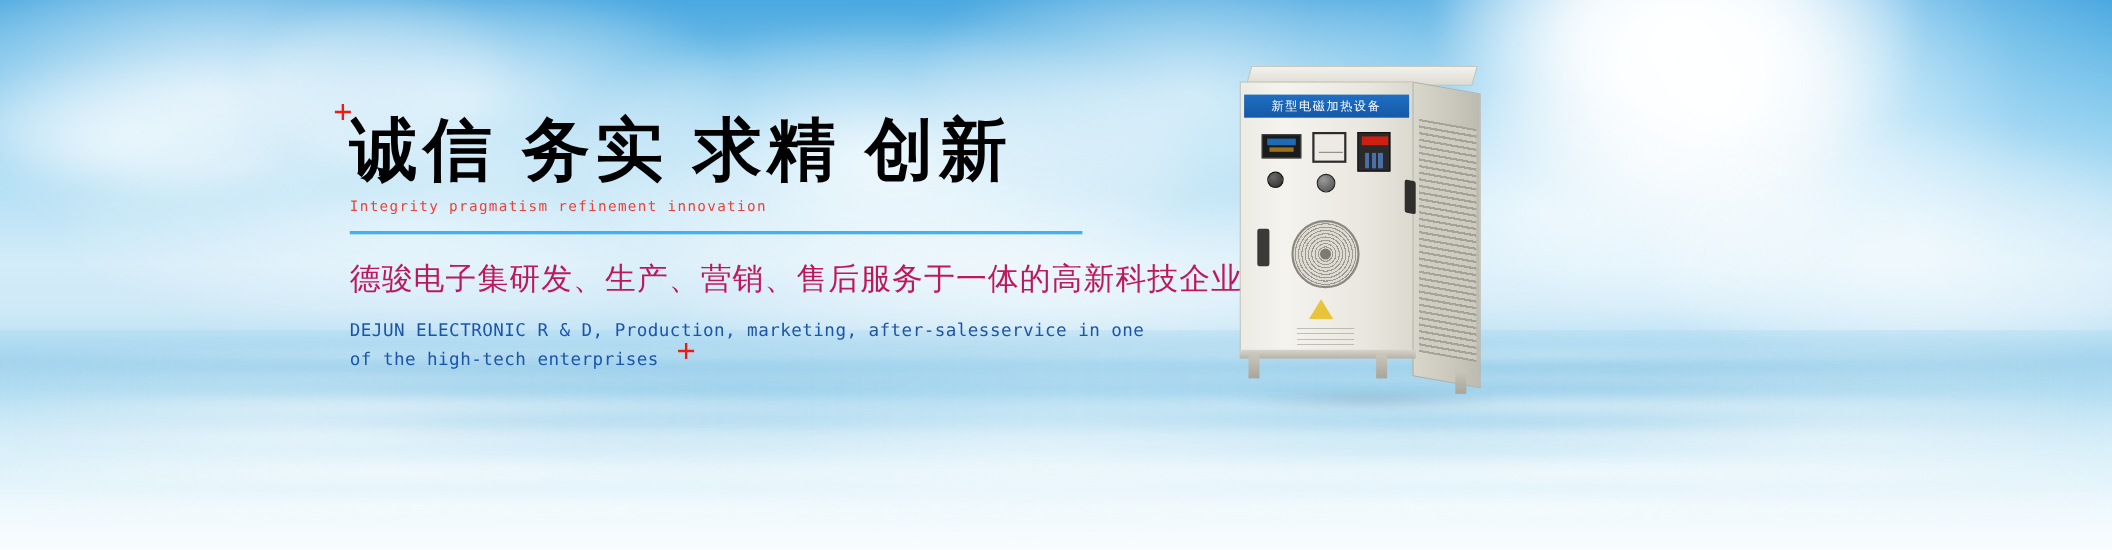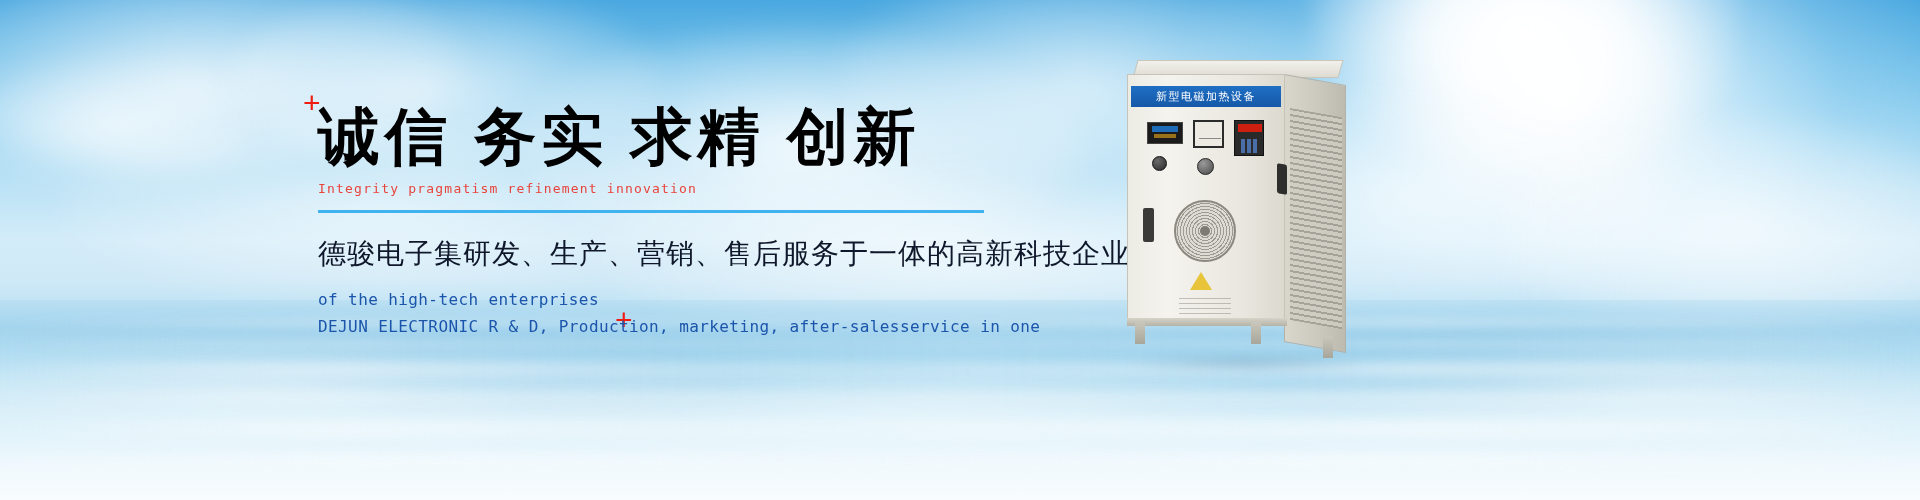--- a/index.html
+++ b/index.html
@@ -162,21 +162,21 @@
   }
   .divider{
     margin-top:14px;
     width:666px; height:3px;
     background:#3fb3ef;
   }
   .sub-cn{
     margin-top:22px;
     font-family:"DejaVu Serif","Liberation Serif", serif;
     font-size:28px;
-    color:#0f172a;
+    color:#be185d;
     letter-spacing:1px;
     white-space:nowrap;
   }
   .sub-en{
     margin-top:13px;
     font-family:"DejaVu Sans Mono","Liberation Mono", monospace;
     font-size:16px;
     color:#1b55ab;
     letter-spacing:0.4px;
     line-height:1.7;
@@ -366,22 +366,22 @@
 
   <div class="plus plus-a">+</div>
   <div class="plus plus-b">+</div>
 
   <div class="text-block">
     <div class="headline">诚信 务实 求精 创新</div>
     <div class="headline-en">Integrity  pragmatism  refinement  innovation</div>
     <div class="divider"></div>
     <div class="sub-cn">德骏电子集研发、生产、营销、售后服务于一体的高新科技企业</div>
     <div class="sub-en">
+      <div>DEJUN ELECTRONIC R &amp; D, Production, marketing, after-salesservice in one</div>
       <div>of the high-tech enterprises</div>
-      <div>DEJUN ELECTRONIC R &amp; D, Production, marketing, after-salesservice in one</div>
     </div>
   </div>
 
   <div class="machine">
     <div class="m-shadow"></div>
     <div class="m-top"></div>
     <div class="m-side"></div>
     <div class="m-vents"></div>
     <div class="m-front"></div>
     <div class="m-banner">

